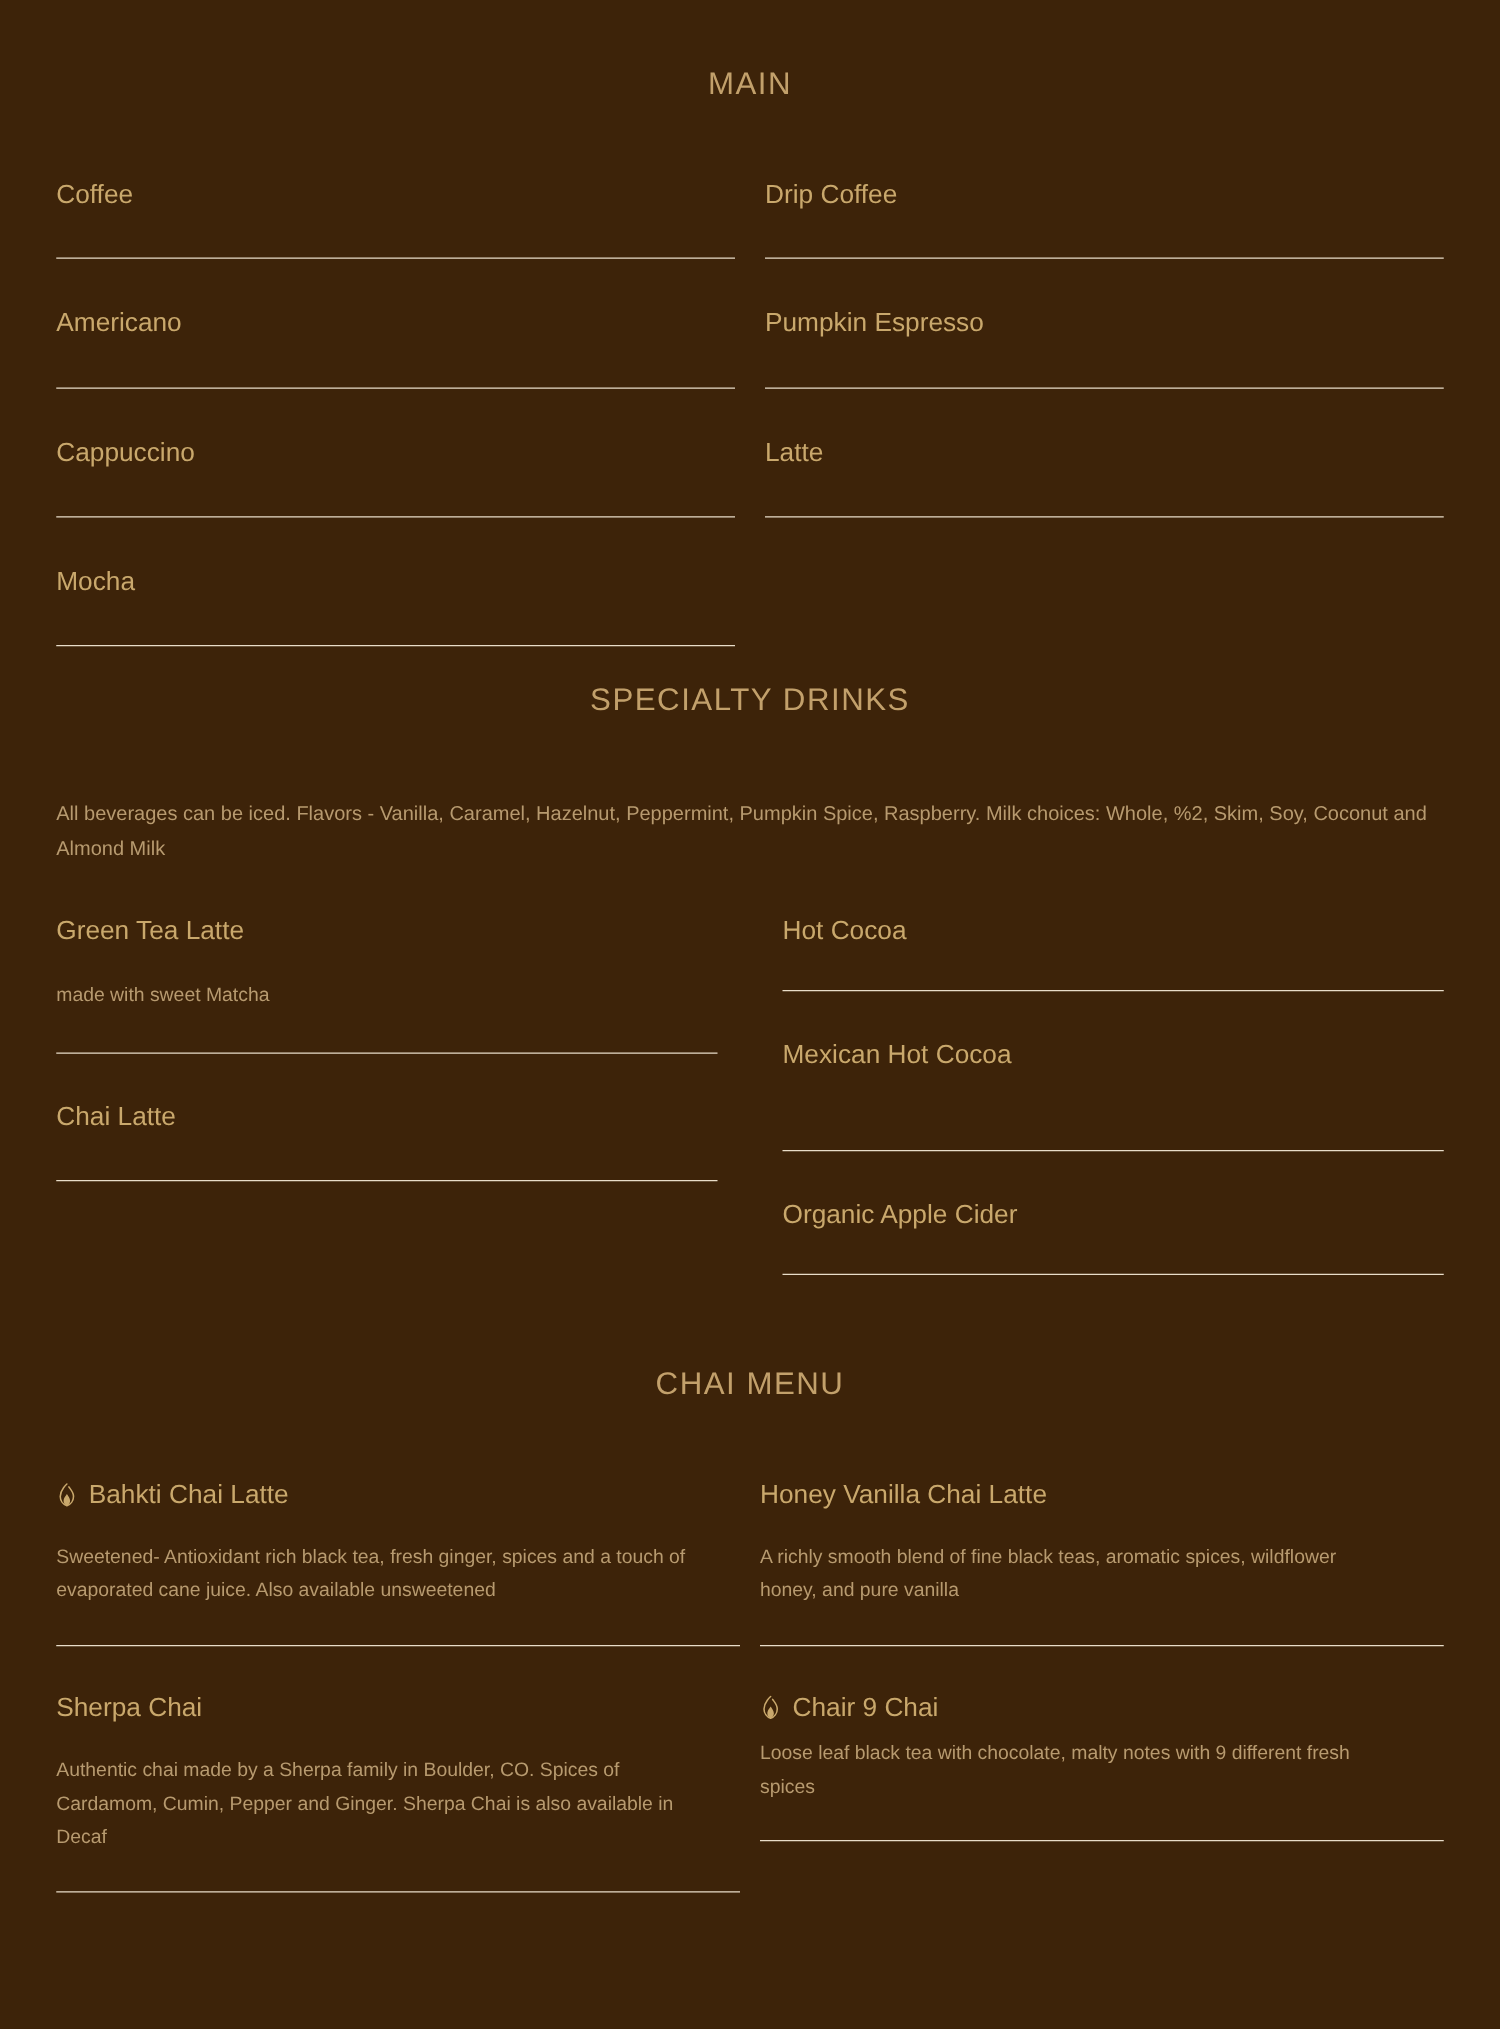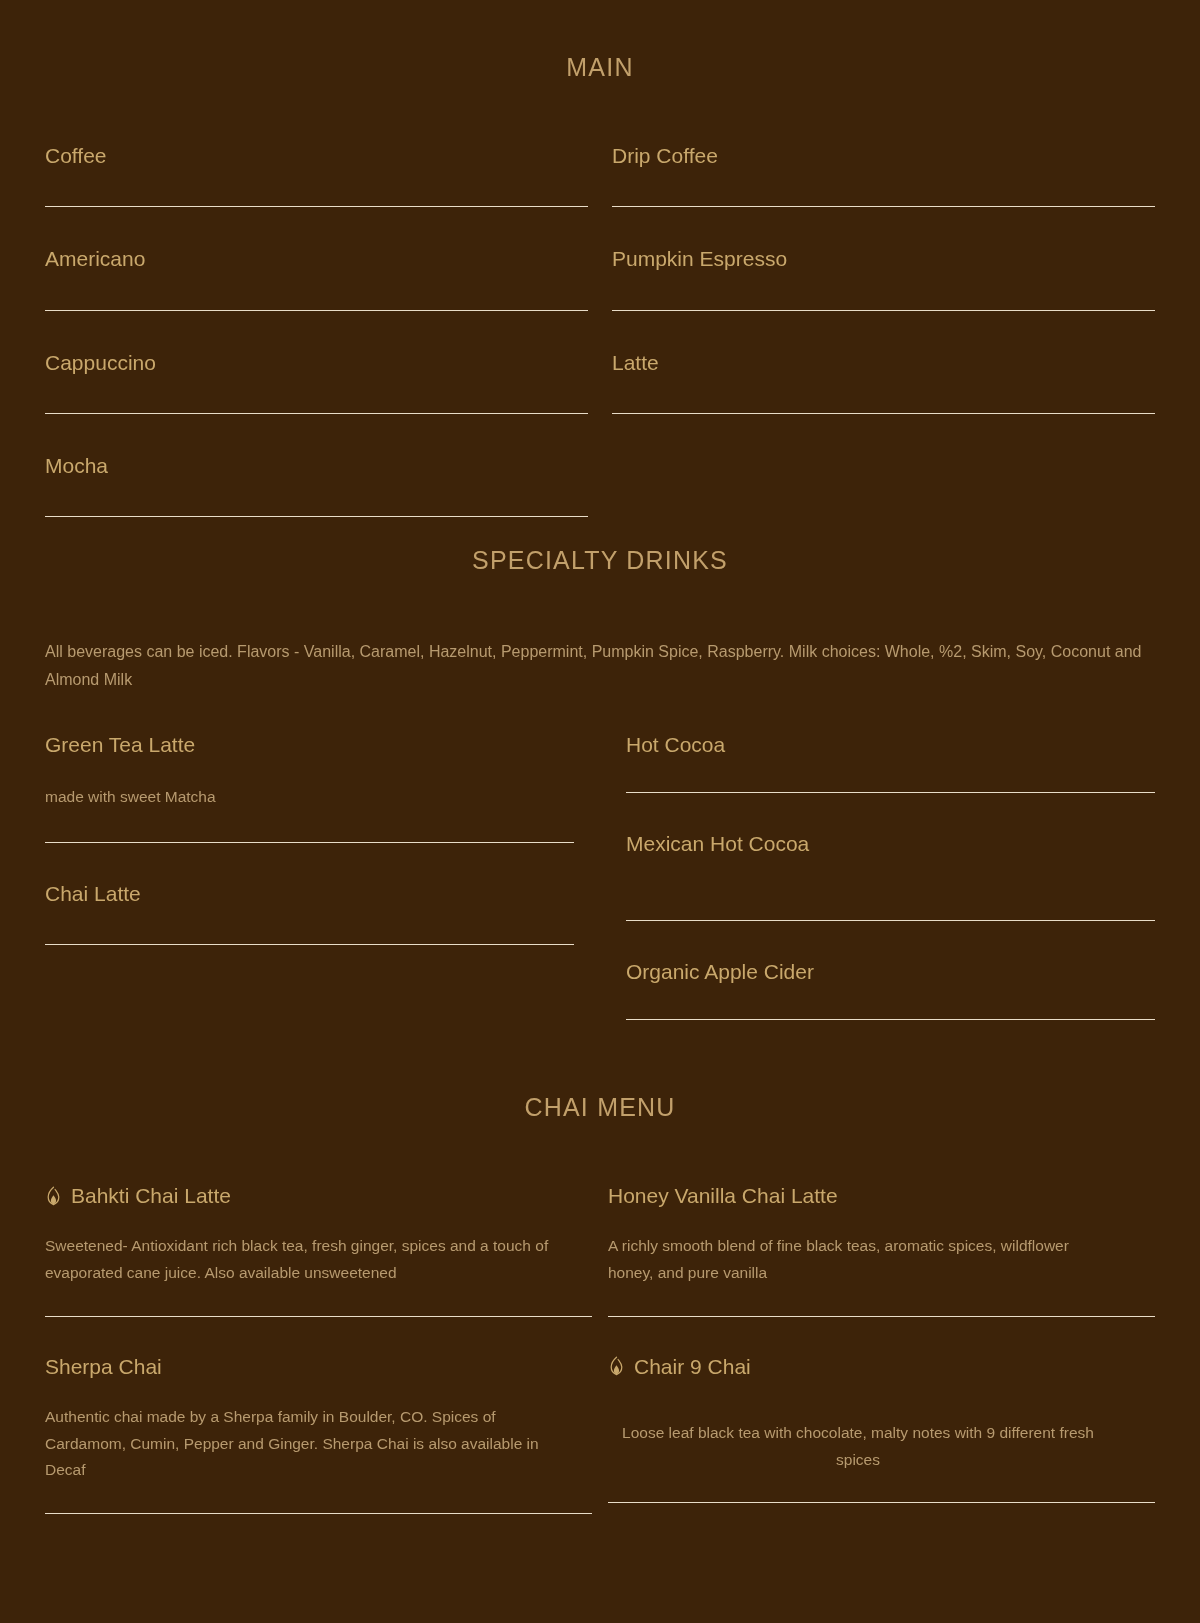--- a/index.html
+++ b/index.html
@@ -230,21 +230,21 @@
         <div class="menu-item">
           <div class="item-name">
             <span class="flame-icon">
               <svg viewBox="0 0 17 20" width="17" height="20" fill="none" stroke="#c9a86c" stroke-width="1.25" stroke-linejoin="round" stroke-linecap="round">
                 <path d="M8.5 1.2 C 8.5 1.2, 3.2 5.8, 3.2 11.1 C 3.2 14.6, 5.6 17.6, 8.5 18.6 C 11.4 17.6, 13.8 14.6, 13.8 11.1 C 13.8 7.7, 11.2 5.2, 10.1 3.5"></path>
                 <path d="M8.5 18.6 C 6.6 17.7, 5.6 15.9, 5.9 13.9 C 6.2 12.1, 7.6 10.7, 8.5 9.2 C 9.5 10.9, 11.1 12.6, 11.1 14.5 C 11.1 16.3, 10.1 17.8, 8.5 18.6 Z" fill="#c9a86c" stroke="none"></path>
               </svg>
             </span>
             <span>Chair 9 Chai</span>
           </div>
-          <div class="item-desc" style="margin-top:40px; max-width:500px;text-align:center;">Loose leaf black tea with chocolate, malty notes with 9 different fresh spices</div>
+          <div class="item-desc" style="margin-top:10px; max-width:500px;">Loose leaf black tea with chocolate, malty notes with 9 different fresh spices</div>
           <hr class="item-rule" style="margin-top:29px;">
         </div>
       </div>
 
     </div>
   </section>
 
 </div>
 
 </body></html>

